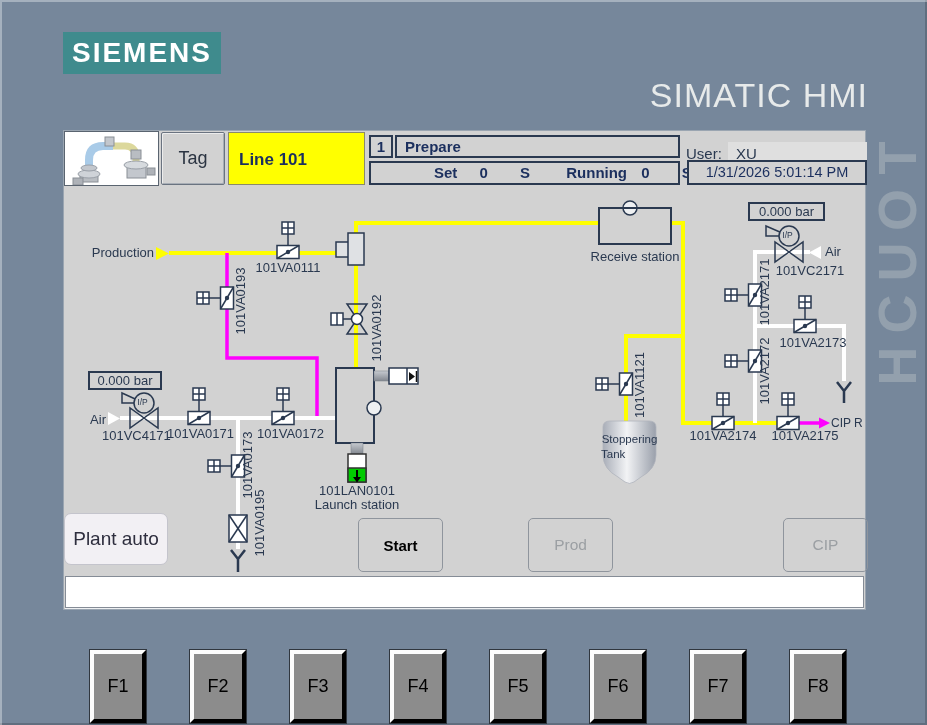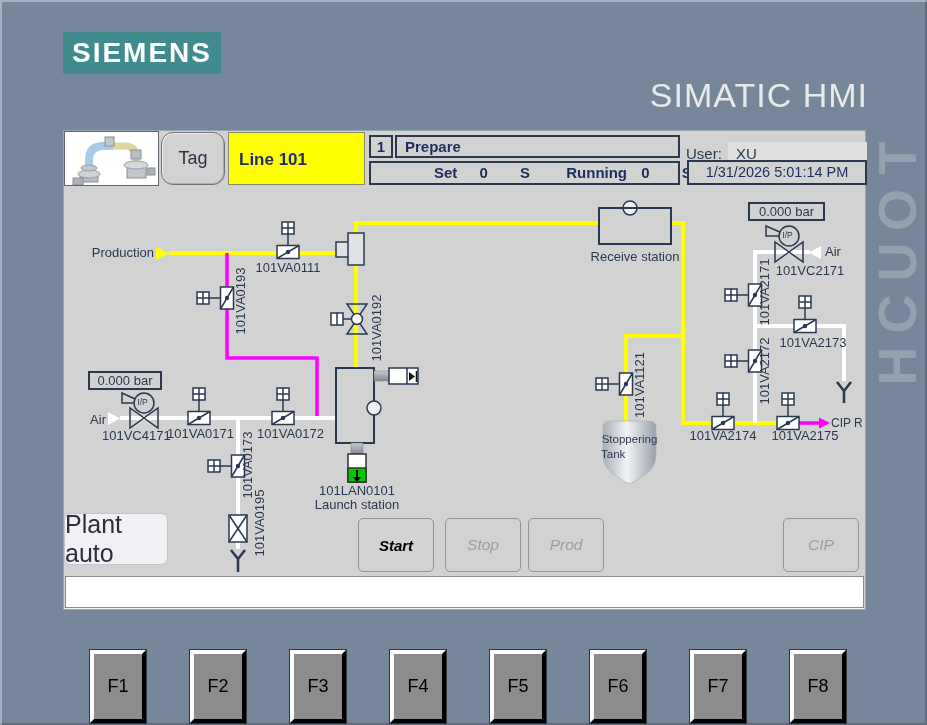--- a/index.html
+++ b/index.html
@@ -16,21 +16,21 @@
   .vchar { display:block; width:56px; height:52px; line-height:52px; text-align:center; transform:rotate(-90deg); }
 
   
   .screen { position:absolute; left:63px; top:130px; width:803px; height:480px; background:#D2D2D2;
             border:1px solid #9aa5b1; }
 
   
   .hbox { position:absolute; border:2px solid #2A3950; background:#D2D2D2; color:#1B2F5E; }
   .iconbox { position:absolute; left:0; top:0; width:95px; height:55px; background:#fff; border:1px solid #5a6470; }
   .tagbtn { position:absolute; left:97px; top:1px; width:64px; height:53px; background:#D2D2D2;
-            border:1px solid #6a7380; border-radius:12px; color:#2b3442; font-size:18px;
+            border:1px solid #6a7380; border-radius:2px; color:#2b3442; font-size:18px;
             display:flex; align-items:center; justify-content:center;
             box-shadow: inset 1px 1px 0 #ececec, inset -1px -1px 0 #a8aeb6; }
   .linebox { position:absolute; left:164px; top:1px; width:137px; height:53px; background:#FFFF00;
              border:1px solid #8a8a6a; color:#1B2F5E; font-weight:bold; font-size:17px;
              line-height:53px; padding-left:10px; }
   .stepno { left:305px; top:4px; width:24px; height:23px; font-weight:bold; font-size:15px;
             text-align:center; line-height:19px; }
   .stepname { left:331px; top:4px; width:285px; height:23px; font-weight:bold; font-size:15px;
               line-height:19px; padding-left:8px; }
   .setrow { left:305px; top:30px; width:311px; height:24px; font-weight:bold; font-size:15px;
@@ -44,24 +44,24 @@
 
   
   .lbl { position:absolute; font-size:13px; color:#2A3950; line-height:14px; }
   .vlbl { width:80px; height:14px; text-align:center; transform:rotate(-90deg); }
   .gauge { position:absolute; border:2px solid #2A3950; background:#D2D2D2; color:#2A3950;
            font-size:13px; text-align:center; line-height:16px; }
   .ip { position:absolute; font-size:8.5px; color:#2A3950; width:17px; text-align:center; }
 
   
   .plantauto { position:absolute; left:0px; top:382px; width:104px; height:52px; background:#F2F0F4;
-               border:1px solid #c4c4cc; border-radius:7px; font-size:25px; color:#2E2E3E;
+               border:1px solid #c4c4cc; border-radius:7px; font-size:19px; color:#2E2E3E;
                display:flex; align-items:center; justify-content:center; }
-  .hmi-btn { position:absolute; top:387px; width:76px; height:54px; border:1px solid #8f959d;
-             border-radius:5px; font-size:15px; display:flex; align-items:center; justify-content:center;font-style:italic; }
+  .hmi-btn { position:absolute; top:387px; width:85px; height:54px; border:1px solid #8f959d;
+             border-radius:5px; font-size:15px; display:flex; align-items:center; justify-content:center; }
   .hmi-btn.on  { color:#000; font-weight:bold; }
   .hmi-btn.off { color:#9B9FA3; font-size:15.5px; }
 
   .msgbar { position:absolute; left:1px; top:445px; width:799px; height:32px; background:#fff;
             border:1px solid #858c96; box-shadow: 0 1px 0 #eef0f2; }
 
   
   .fkey { position:absolute; top:650px; width:56px; height:73px; background:#8C8C8C; color:#000;
           border-top:4px solid #FDFDFD; border-left:4px solid #FDFDFD;
           border-right:4px solid #000; border-bottom:4px solid #000;
@@ -342,21 +342,20 @@
   <div class="lbl" style="left:711px;top:133px;width:70px;text-align:center">101VC2171</div>
   <div class="lbl vlbl" style="left:661px;top:154px">101VA2171</div>
   <div class="lbl vlbl" style="left:661px;top:233px">101VA2172</div>
   <div class="lbl" style="left:714px;top:205px;width:70px;text-align:center">101VA2173</div>
   <div class="lbl" style="left:624px;top:298px;width:70px;text-align:center">101VA2174</div>
   <div class="lbl" style="left:706px;top:298px;width:70px;text-align:center">101VA2175</div>
   <div class="lbl" style="left:767px;top:285px;width:40px;font-size:12px">CIP R</div>
 
   <div class="plantauto">Plant auto</div>
   <div class="hmi-btn on" style="left:294px">Start</div>
-  <div class="hmi-btn off" style="left:381px">Stop</div>
   <div class="hmi-btn off" style="left:464px">Prod</div>
   <div class="hmi-btn off" style="left:719px">CIP</div>
 
   <div class="msgbar"></div>
 </div>
 
 <div class="fkey" style="left:90px">F1</div>
 <div class="fkey" style="left:190px">F2</div>
 <div class="fkey" style="left:290px">F3</div>
 <div class="fkey" style="left:390px">F4</div>

